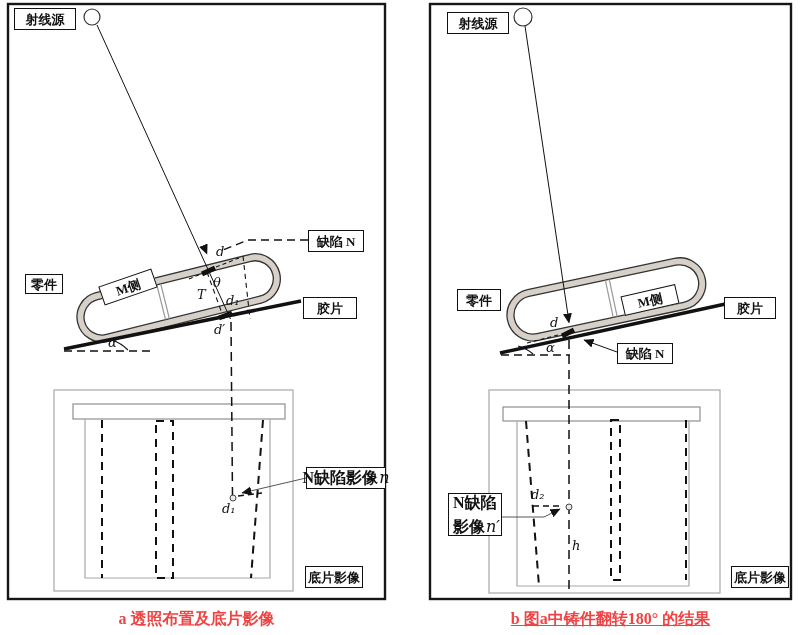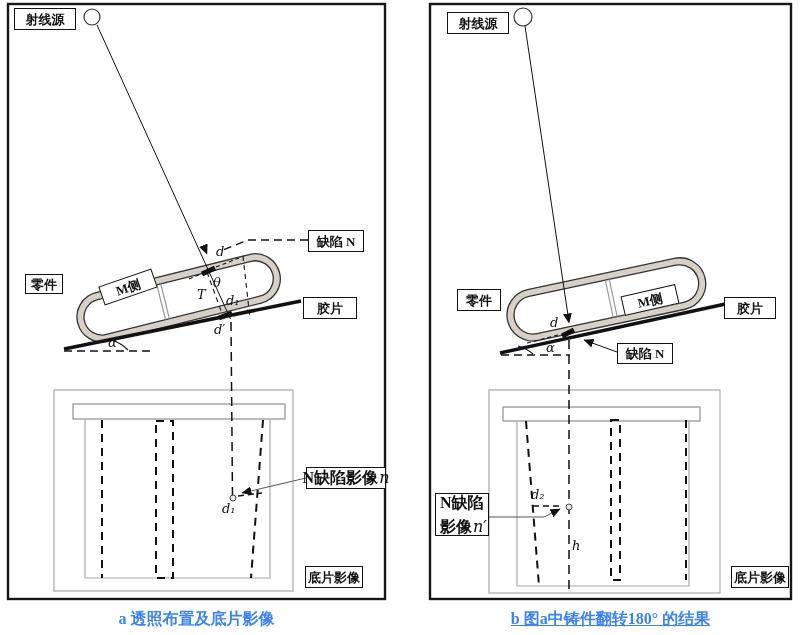--- a/index.html
+++ b/index.html
@@ -8,21 +8,21 @@
   .stage svg{position:absolute;left:0;top:0;}
   .lbox{position:absolute;box-sizing:border-box;border:1.6px solid #111;background:#fff;
         display:flex;align-items:center;justify-content:center;
         font:600 13px "Liberation Serif","DejaVu Serif",serif;color:#111;
         white-space:nowrap;line-height:1;z-index:3;}
   .lbox.small{font-size:16px;text-align:center;}
   .lbox .math{font-style:italic;font-family:"DejaVu Serif",serif;font-weight:400;padding-left:1px;}
   .lbox.multiline{flex-direction:column;align-items:flex-start;justify-content:center;
         padding:2px 4px;line-height:1.45;}
   .caption{position:absolute;text-align:center;
-        font:600 16px "Liberation Serif","DejaVu Serif",serif;color:#3b82f6;z-index:3;}
+        font:600 16px "Liberation Serif","DejaVu Serif",serif;color:#ef4444;z-index:3;}
   .sym{font:italic 13px "DejaVu Serif",serif;fill:#111;}
   .tilt{transform-origin:center center;}
 </style>
 </head>
 <body>
 
 <div class="stage">
 
 <svg width="800" height="635" viewBox="0 0 800 635">
   <defs>
@@ -154,21 +154,21 @@
 <div class="lbox" style="left:447px;top:12px;width:62px;height:22px;">射线源</div>
 
 <div class="lbox" style="left:457px;top:289px;width:44px;height:22px;">零件</div>
 
 <div class="lbox tilt" style="left:622px;top:290px;width:56px;height:20px;transform:rotate(-13deg);">M侧</div>
 
 <div class="lbox" style="left:617px;top:343px;width:56px;height:21px;">缺陷 N</div>
 
 <div class="lbox" style="left:724px;top:297px;width:52px;height:22px;">胶片</div>
 
-<div class="lbox small multiline" style="left:435px;top:493px;width:54px;height:43px;">
+<div class="lbox small multiline" style="left:448px;top:493px;width:54px;height:43px;">
   <span>N缺陷</span>
   <span><span>影像</span><span class="math">n′</span></span>
 </div>
 
 <div class="lbox" style="left:731px;top:566px;width:58px;height:22px;">底片影像</div>
 
 <div class="caption" style="left:430px;top:609px;width:361px;text-decoration:underline;">b 图a中铸件翻转180° 的结果</div>
 
 </div>
 

